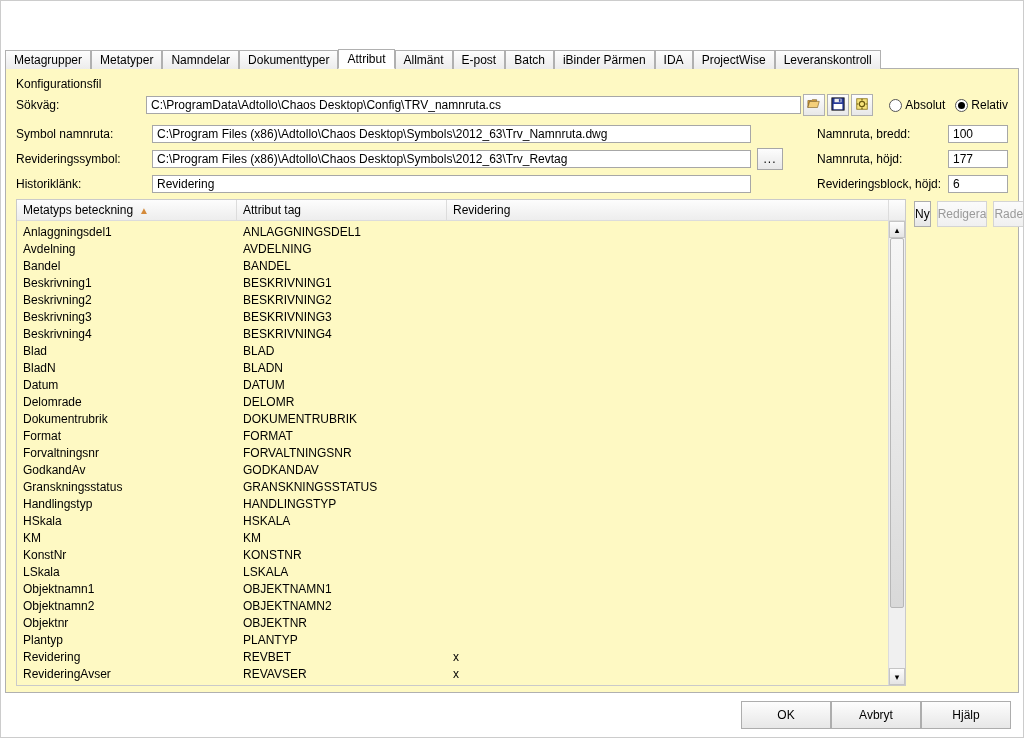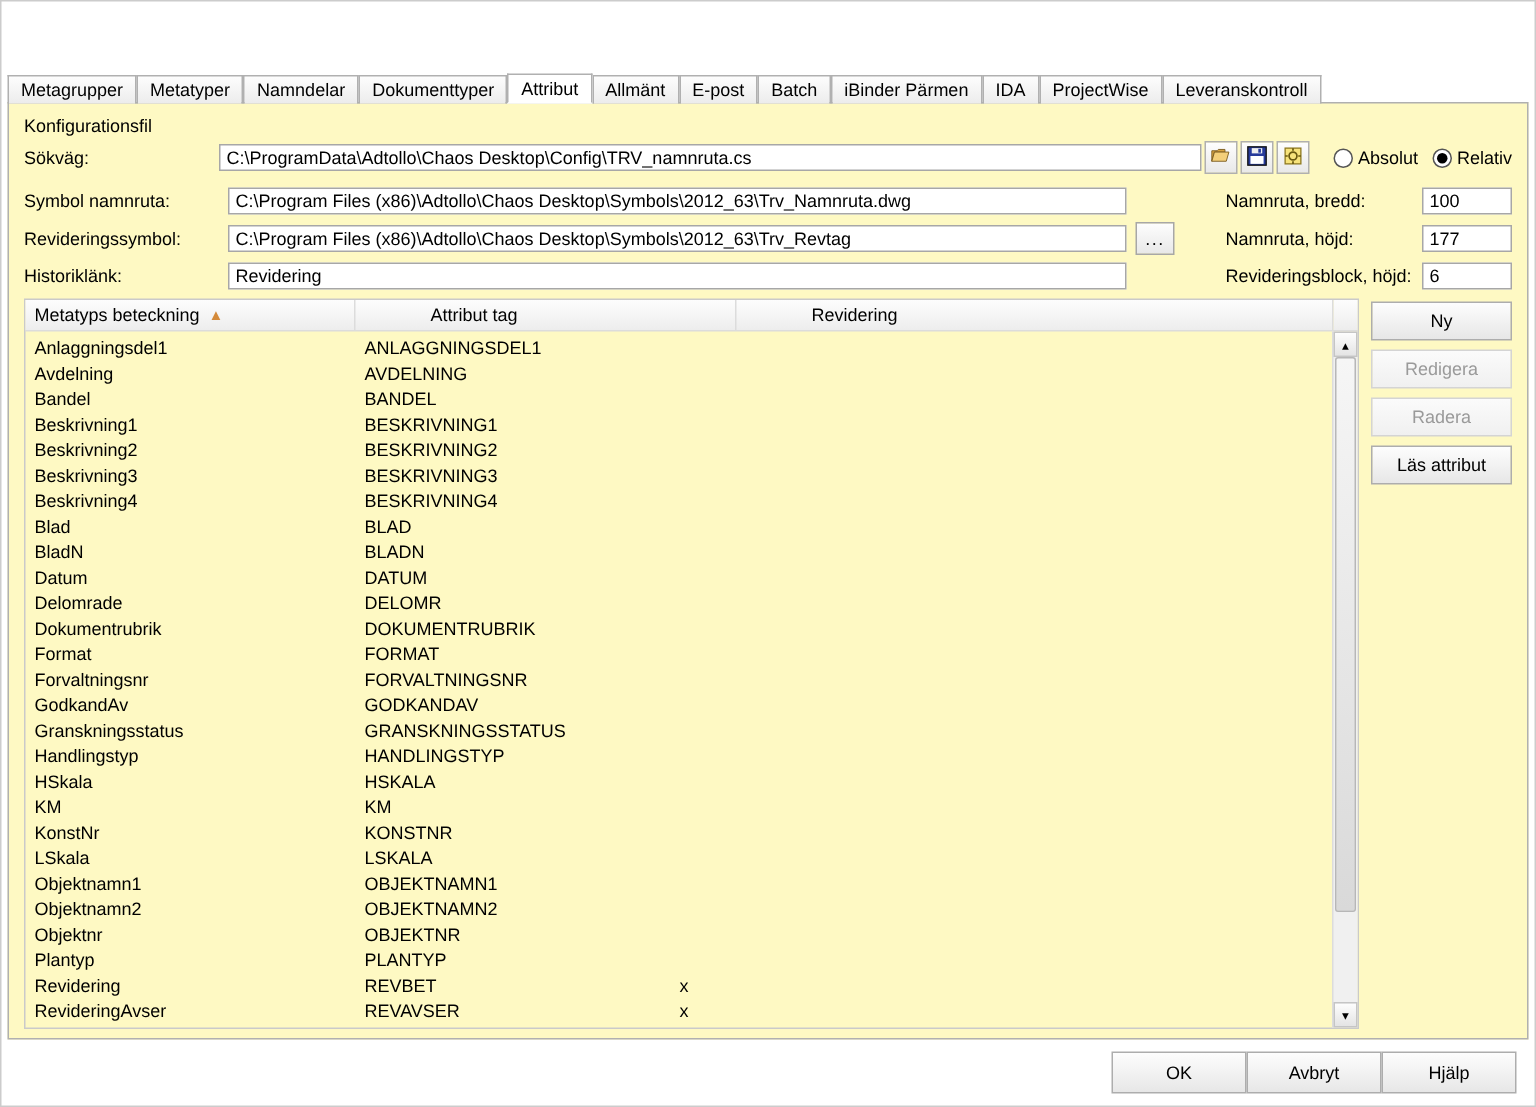--- a/index.html
+++ b/index.html
@@ -143,21 +143,21 @@
   .trow > div{padding:0 6px; overflow:hidden; white-space:nowrap;}
   .vscroll{
     width:17px; border-left:1px solid #dcdcdc; background:#f0f0f0;
     display:flex; flex-direction:column; justify-content:space-between;
   }
   .vscroll .arrow{height:17px;display:flex;align-items:center;justify-content:center;background:linear-gradient(#fdfdfd,#e4e4e4);border:1px solid #c5c5c5;font-size:9px;}
   .vscroll .track{flex:1;position:relative;}
   .vscroll .thumb{position:absolute;left:1px;right:1px;top:0;height:86%;background:linear-gradient(#f6f6f6,#d9d9d9);border:1px solid #b7b7b7;border-radius:2px;}
 
   .side-buttons{
-    width:94px; margin-left:8px; display:flex; flex-direction:column; gap:6px; padding-top:2px;
+    width:94px; margin-left:8px; display:flex; flex-direction:row; gap:6px; padding-top:2px;
   }
   .btn{
     height:26px;
     border:1px solid #adadad;
     background:linear-gradient(#fdfdfd,#e7e7e7);
     display:flex;align-items:center;justify-content:center;
     font-size:12px;
   }
   .btn.disabled{
     color:#9a9a9a;
@@ -257,21 +257,21 @@
       <input class="input-text" value="Revidering" style="">
       <div></div>
         <div></div>
       <div>Revideringsblock, höjd:</div>
       <input class="input-text num-input" value="6" style="">
     </div>
 
     <div class="content-area">
       <div class="table-wrap">
         <div style="display:flex;">
-          <div class="table-header" style="flex:1;gap:44px;">
+          <div class="table-header" style="flex:1;">
             <div>
               <span>Metatyps beteckning</span>
               <span class="sort-arrow">▲</span>
             </div>
             <div>Attribut tag</div>
             <div style="border-right:none;">Revidering</div>
           </div>
           <div style="width:17px;background:linear-gradient(#fdfdfd,#ededed);border-bottom:1px solid #dcdcdc;border-left:1px solid #dcdcdc;"></div>
         </div>
         <div style="flex:1; display:flex; min-height:0;">

